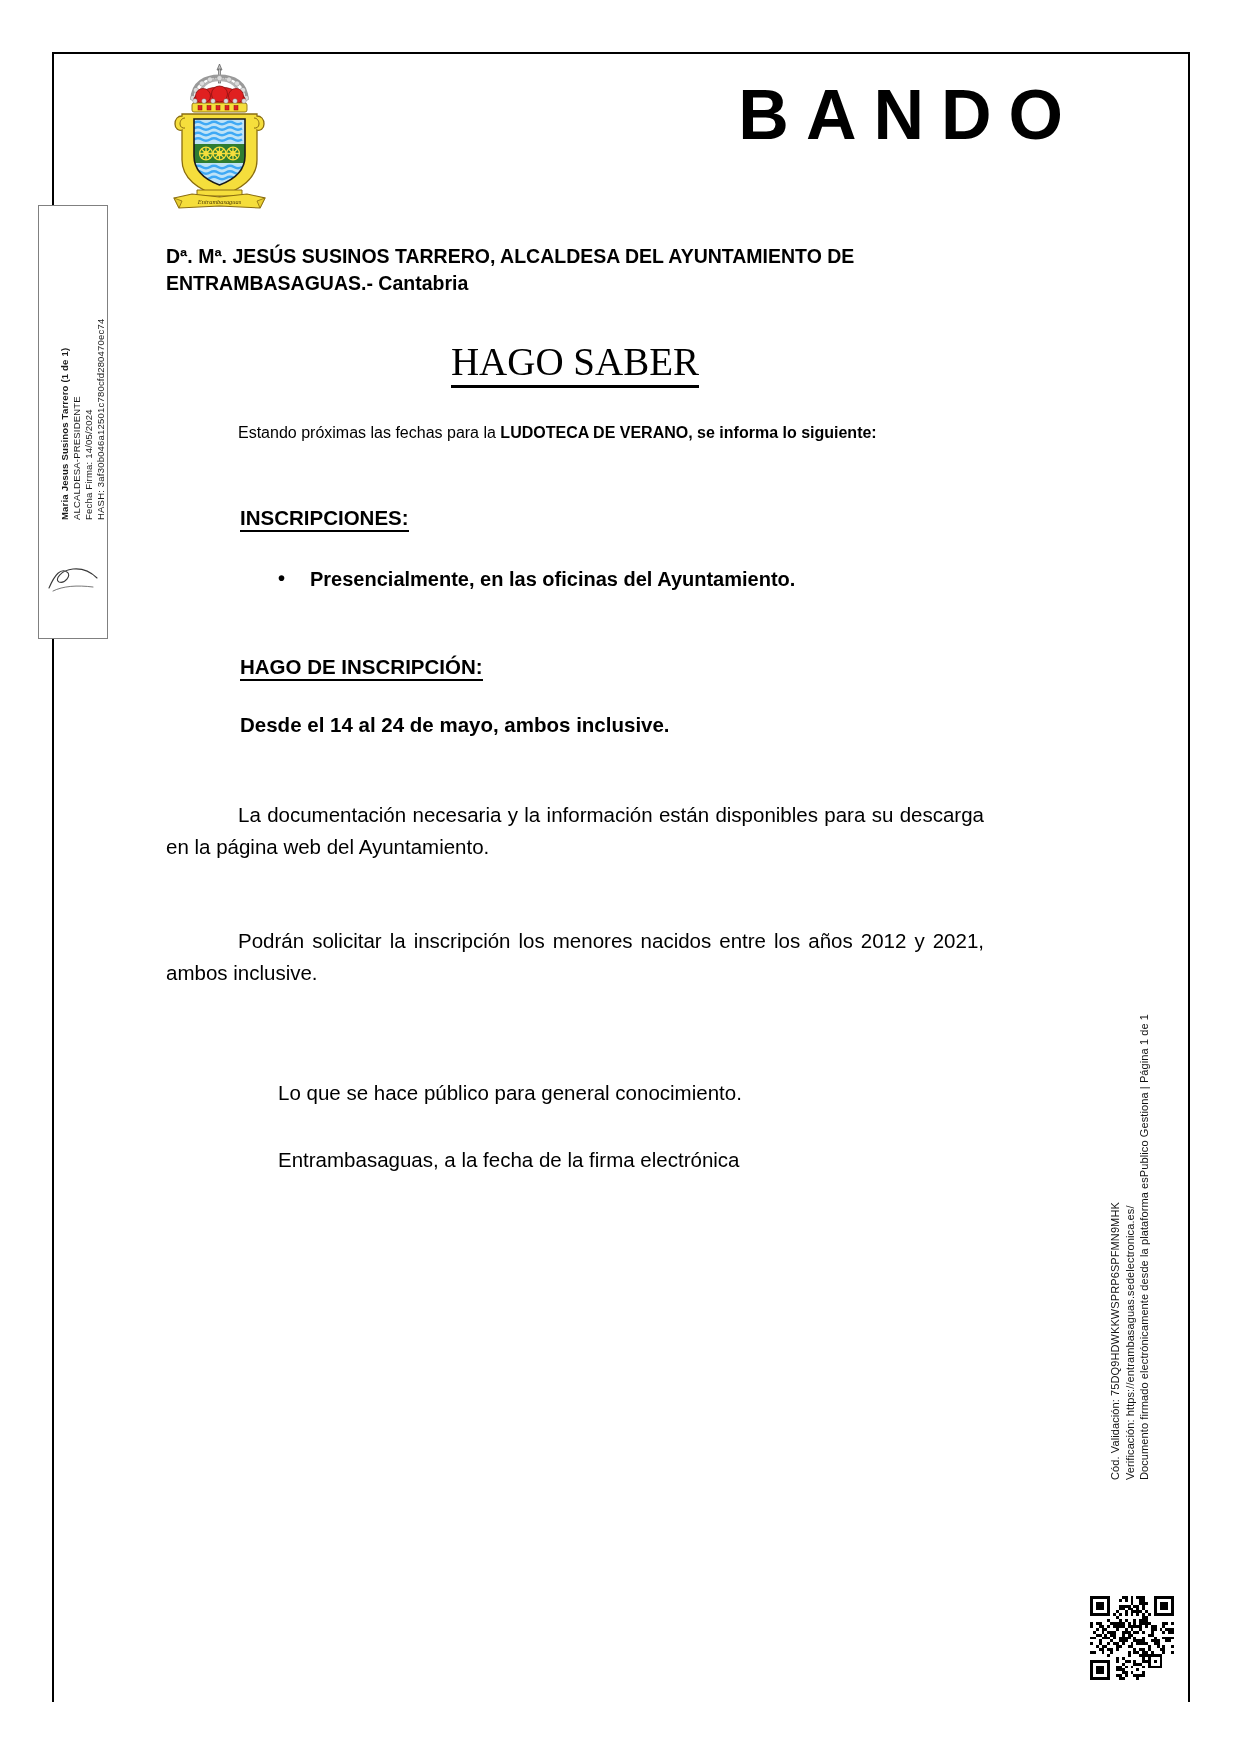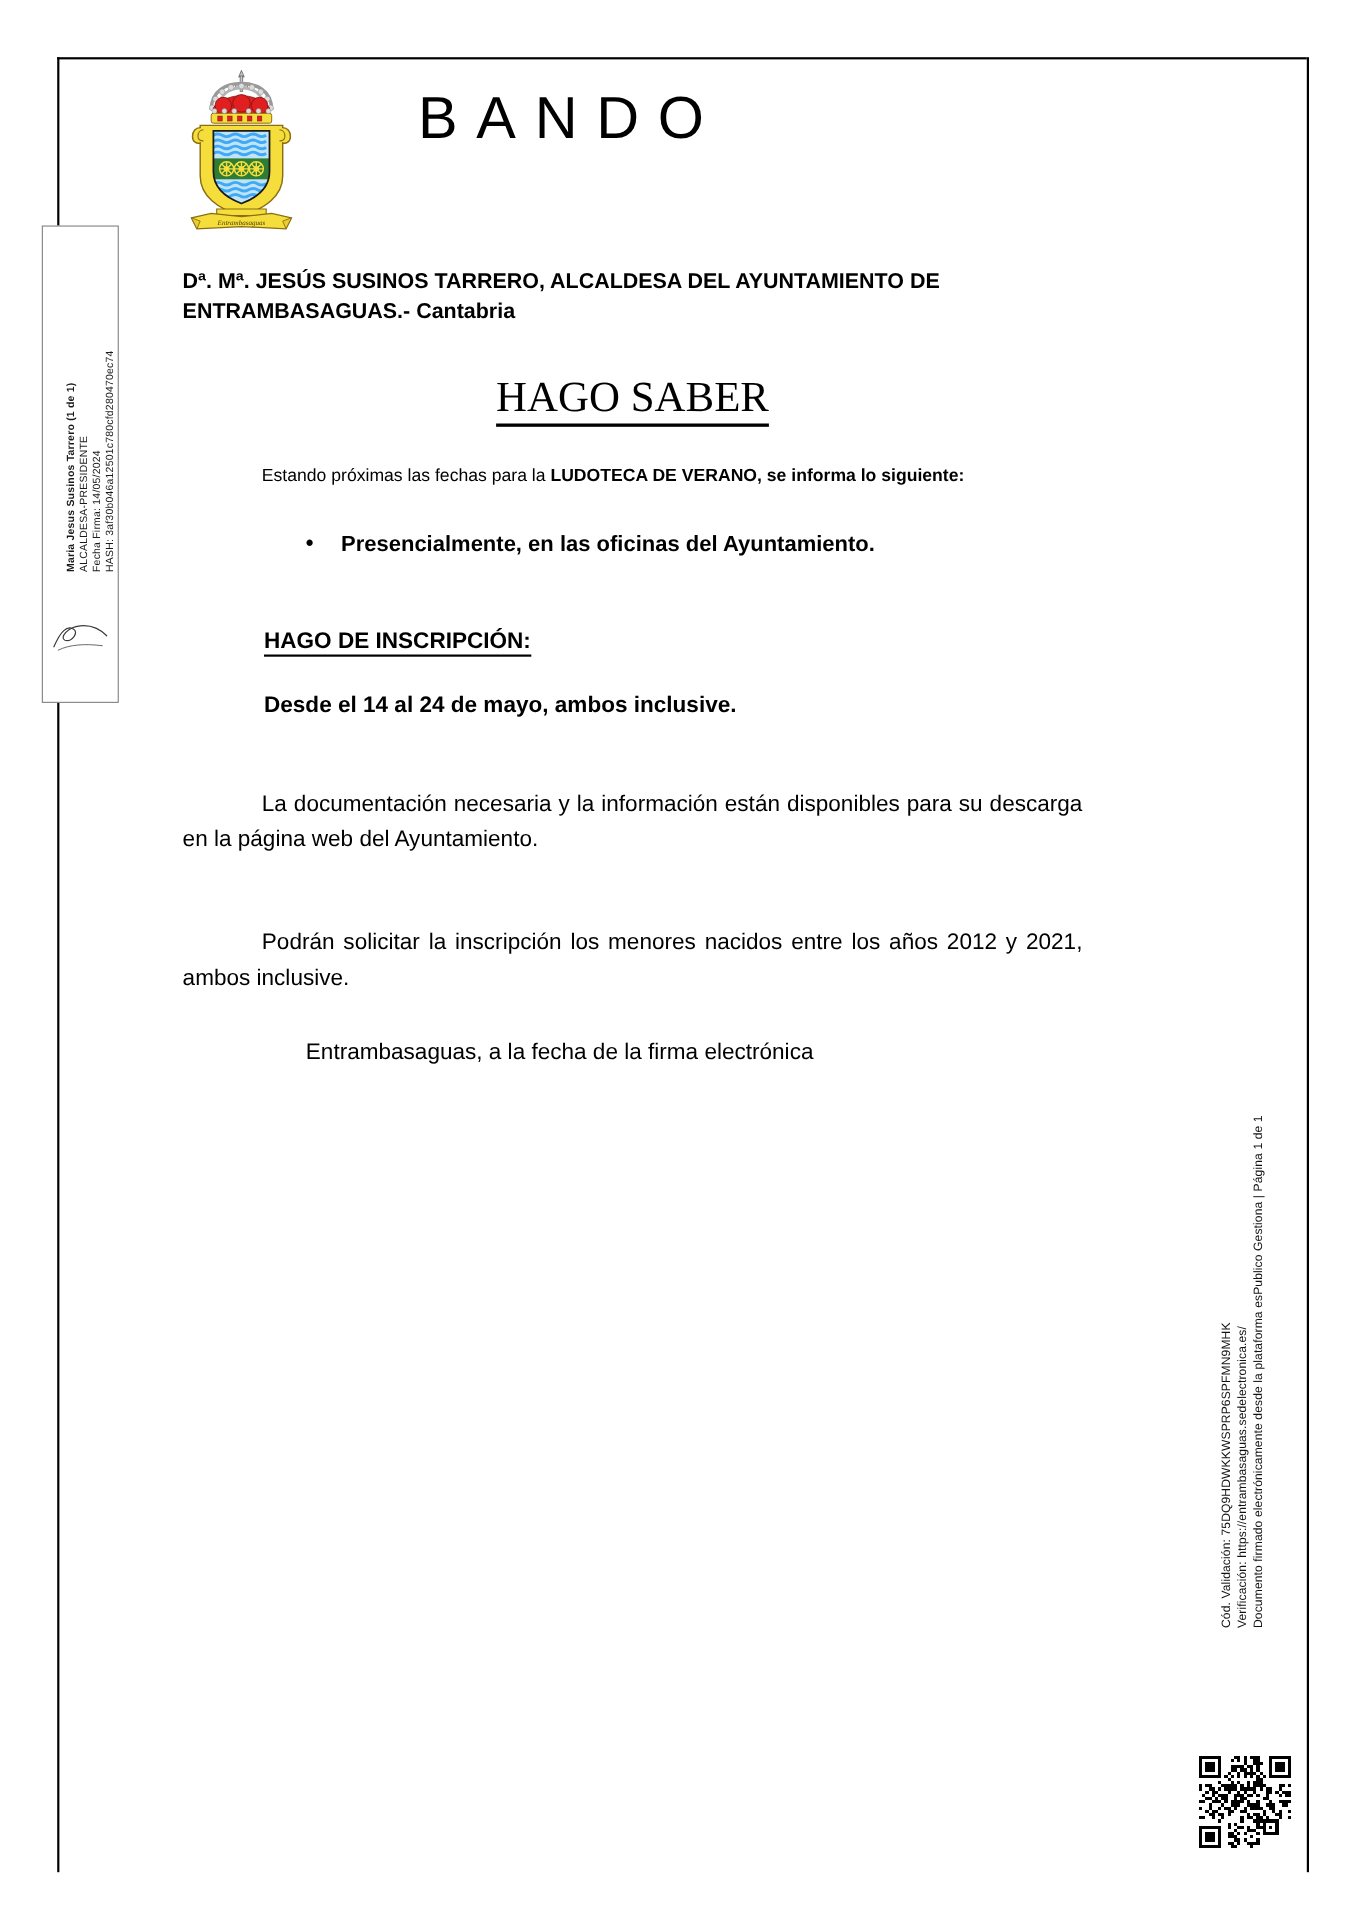--- a/index.html
+++ b/index.html
@@ -59,23 +59,23 @@
     left: 62px;
     top: 6px;
     width: 115px;
     height: 155px;
   }
   .bando-title {
     position: absolute;
     left: 280px;
     top: 30px;
     width: 700px;
-    text-align: left;
-    font-size: 54px;
-    font-weight: normal;
+    text-align: right;
+    font-size: 70px;
+    font-weight: bold;
     letter-spacing: 17px;
     line-height: 1;
     font-family: "Liberation Sans", sans-serif;
   }
 
   
   .sig-box {
     position: absolute;
     left: 38px;
     top: 205px;
@@ -391,37 +391,41 @@
     <p class="p-head">Dª. Mª.  JESÚS SUSINOS TARRERO, ALCALDESA DEL AYUNTAMIENTO DE ENTRAMBASAGUAS.- Cantabria</p>
 
     <h1 class="hago">
       <span>HAGO SABER</span>
     </h1>
 
     <p class="para">
       <span>Estando próximas las fechas para la </span><b>LUDOTECA DE VERANO, se informa lo siguiente:</b>
     </p>
 
+    <p class="sec-head">
+      <span>INSCRIPCIONES:</span>
+    </p>
 
     <ul class="bullets">
       <li>
         <span>Presencialmente, en las oficinas del Ayuntamiento.</span>
       </li>
     </ul>
 
     <p class="sec-head">
       <span>HAGO DE  INSCRIPCIÓN:</span>
     </p>
 
     <p class="plazo-text">Desde el 14 al 24 de mayo, ambos inclusive.</p>
 
     <p class="para-b">La documentación necesaria y la información están disponibles para su descarga en la página web del Ayuntamiento.</p>
 
     <p class="para-b">Podrán solicitar la inscripción los menores nacidos entre los años 2012 y 2021, ambos inclusive.</p>
 
+    <p class="closing">Lo que se hace público para general conocimiento.</p>
 
     <p class="closing second">Entrambasaguas, a la fecha de la firma electrónica</p>
   </div>
 
   <div class="vfoot2">
     <div class="vfoot2-inner"></div>
   </div>
 
   <div class="vfoot">
     <div class="vfoot-inner">

